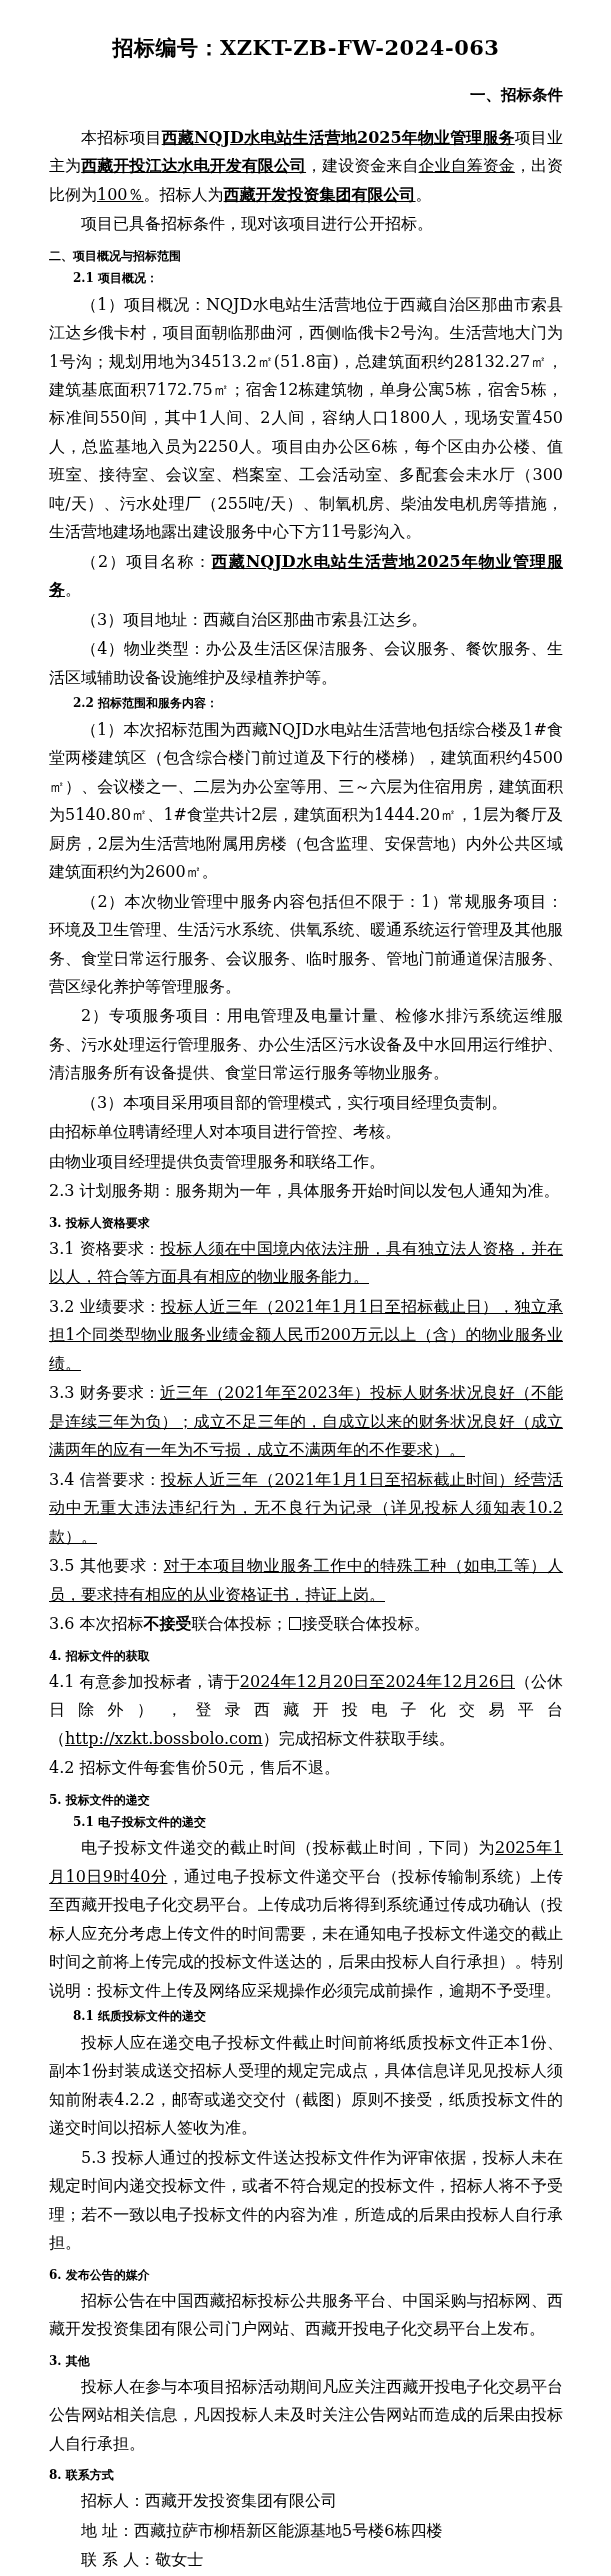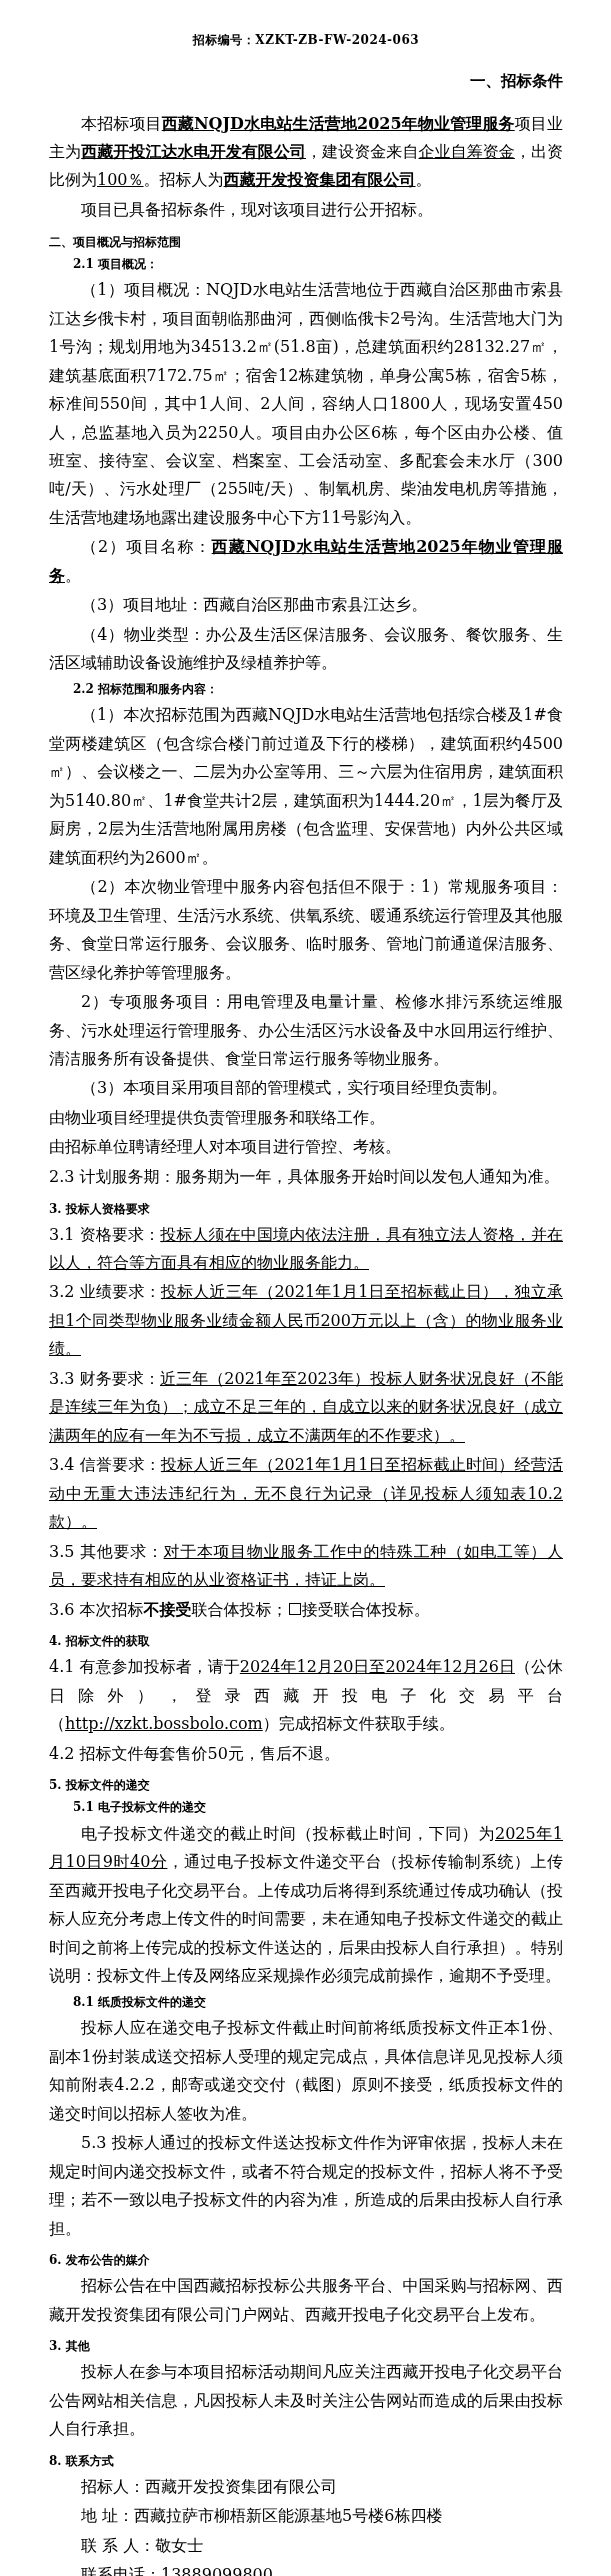--- a/index.html
+++ b/index.html
@@ -14,21 +14,21 @@
   .page {
     position: relative;
     width: 612px;
     min-height: 3893px;
     box-sizing: border-box;
     padding: 31px 49px 20.6px 49px;
     background: #ffffff;
   }
   .bid-number {
     text-align: center;
-    font-size: 12px;
+    font-size: 21px;
     font-weight: bold;
     letter-spacing: 0.5px;
     margin: 0 0 17.5px 0;
     line-height: 1.6;
   }
   .doc-title {
     text-align: right;
     font-size: 15.5px;
     font-weight: bold;
     line-height: 1.7;
@@ -151,22 +151,22 @@
     （2）项目名称：<span class="bu">西藏NQJD水电站生活营地2025年物业管理服务</span>。
   </p>
   <p class="para">（3）项目地址：西藏自治区那曲市索县江达乡。</p>
   <p class="para">（4）物业类型：办公及生活区保洁服务、会议服务、餐饮服务、生活区域辅助设备设施维护及绿植养护等。</p>
   <h3 class="sub">2.2 招标范围和服务内容：</h3>
   <p class="para">（1）本次招标范围为西藏NQJD水电站生活营地包括综合楼及1#食堂两楼建筑区（包含综合楼门前过道及下行的楼梯），建筑面积约4500㎡）、会议楼之一、二层为办公室等用、三～六层为住宿用房，建筑面积为5140.80㎡、1#食堂共计2层，建筑面积为1444.20㎡，1层为餐厅及厨房，2层为生活营地附属用房楼（包含监理、安保营地）内外公共区域建筑面积约为2600㎡。</p>
   <p class="para">（2）本次物业管理中服务内容包括但不限于：1）常规服务项目：环境及卫生管理、生活污水系统、供氧系统、暖通系统运行管理及其他服务、食堂日常运行服务、会议服务、临时服务、管地门前通道保洁服务、营区绿化养护等管理服务。</p>
 
   <p class="para">2）专项服务项目：用电管理及电量计量、检修水排污系统运维服务、污水处理运行管理服务、办公生活区污水设备及中水回用运行维护、清洁服务所有设备提供、食堂日常运行服务等物业服务。</p>
   <p class="para">（3）本项目采用项目部的管理模式，实行项目经理负责制。</p>
+  <p class="para noind">由招标单位聘请经理人对本项目进行管控、考核。</p>
   <p class="para noind">由物业项目经理提供负责管理服务和联络工作。</p>
-  <p class="para noind">由招标单位聘请经理人对本项目进行管控、考核。</p>
   <p class="para noind">2.3 计划服务期：服务期为一年，具体服务开始时间以发包人通知为准。</p>
 
   <h2 class="sec">3. 投标人资格要求</h2>
   <p class="para noind">
     3.1 资格要求：<span class="u">投标人须在中国境内依法注册，具有独立法人资格，并在以人，符合等方面具有相应的物业服务能力。</span>
   </p>
   <p class="para noind">
     3.2 业绩要求：<span class="u">投标人近三年（2021年1月1日至招标截止日），独立承担1个同类型物业服务业绩金额人民币200万元以上（含）的物业服务业绩。</span>
   </p>
   <p class="para noind">

